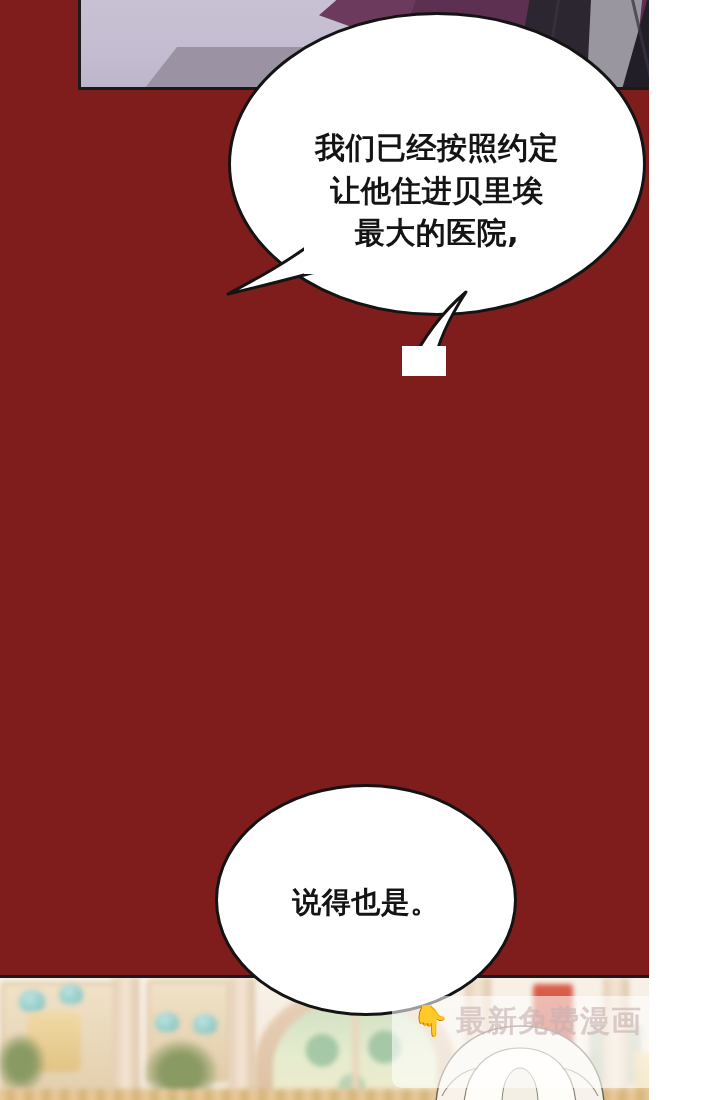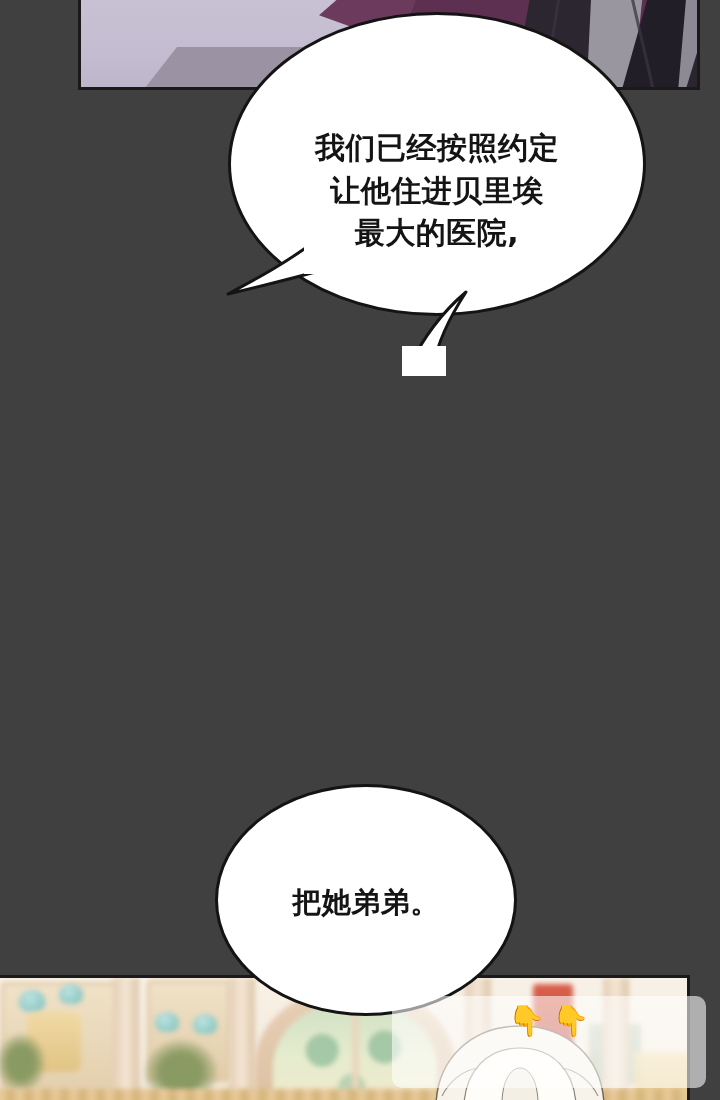--- a/index.html
+++ b/index.html
@@ -5,23 +5,23 @@
   html, body {
     margin: 0;
     padding: 0;
     background: #ffffff;
   }
   body {
     font-family: "Liberation Sans", "DejaVu Sans", sans-serif;
   }
   #page {
     position: relative;
-    width: 720px;
+    width: 649px;
     height: 1100px;
-    background: #404040;
+    background: #7f1d1d;
     overflow: hidden;
   }
 
   
   .panel {
     position: absolute;
     overflow: hidden;
     border: 3px solid #1a1a1a;
     box-sizing: border-box;
   }
@@ -309,23 +309,24 @@
   </svg>
 
   <div class="balloon" id="balloon-1">
     <div class="btext">我们已经按照约定
 让他住进贝里埃
 最大的医院,</div>
   </div>
 
 
   <div class="balloon" id="balloon-3">
-    <div class="btext">把她弟弟。</div>
+    <div class="btext">说得也是。</div>
   </div>
 
   <div id="watermark">
     <div id="wm-row">
       <span class="wm-hand">👇</span>
+      <span id="wm-title">最新免费漫画</span>
       <span class="wm-hand">👇</span>
     </div>
   </div>
 
 </div>
 
 </body></html>

